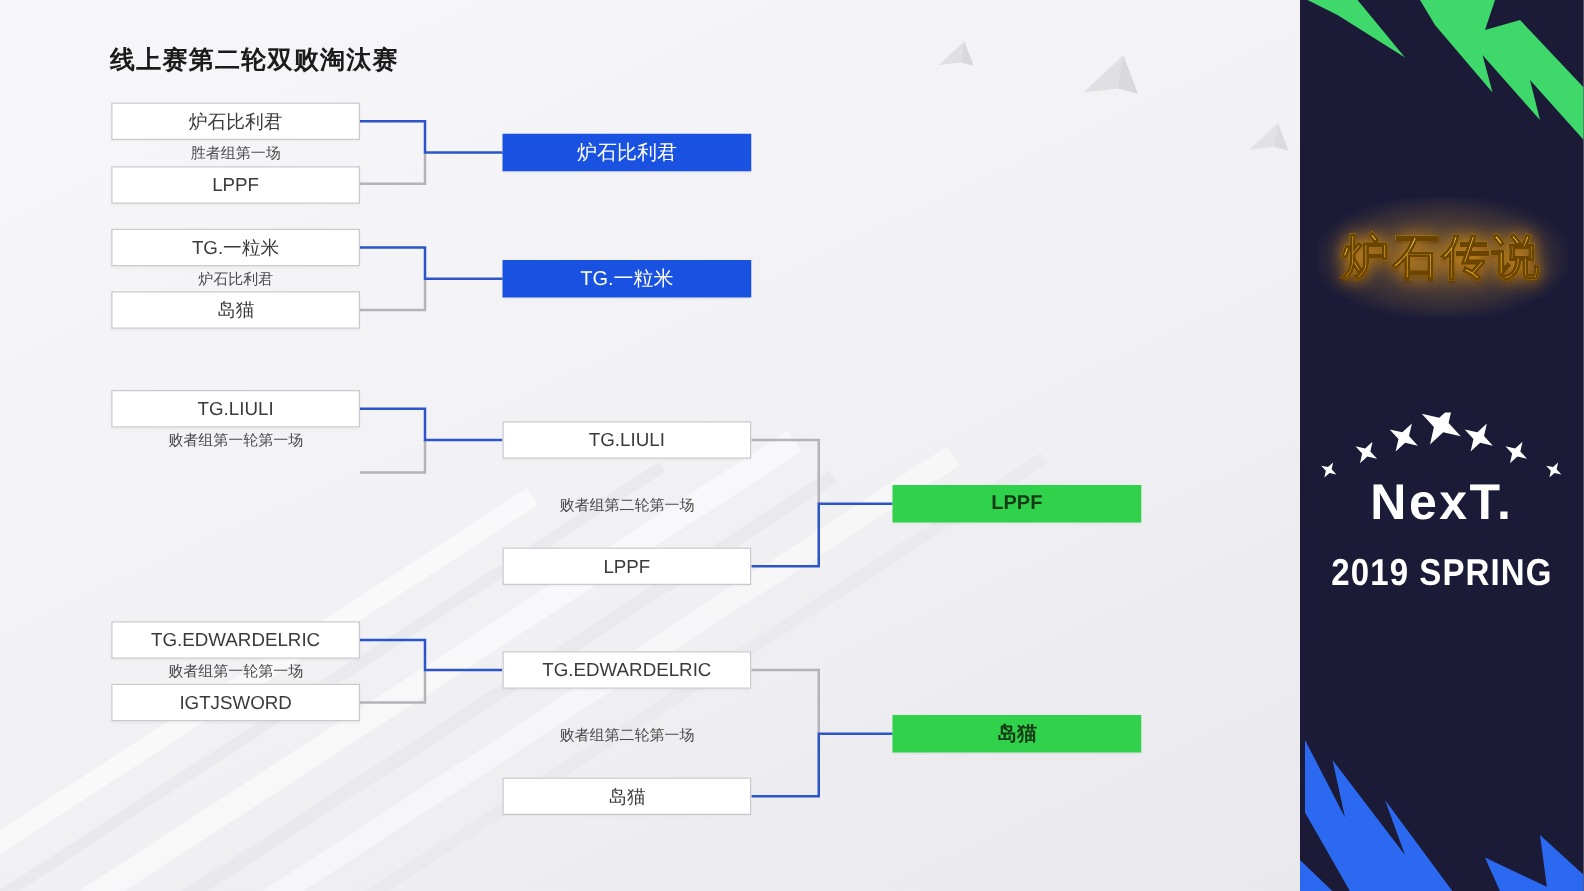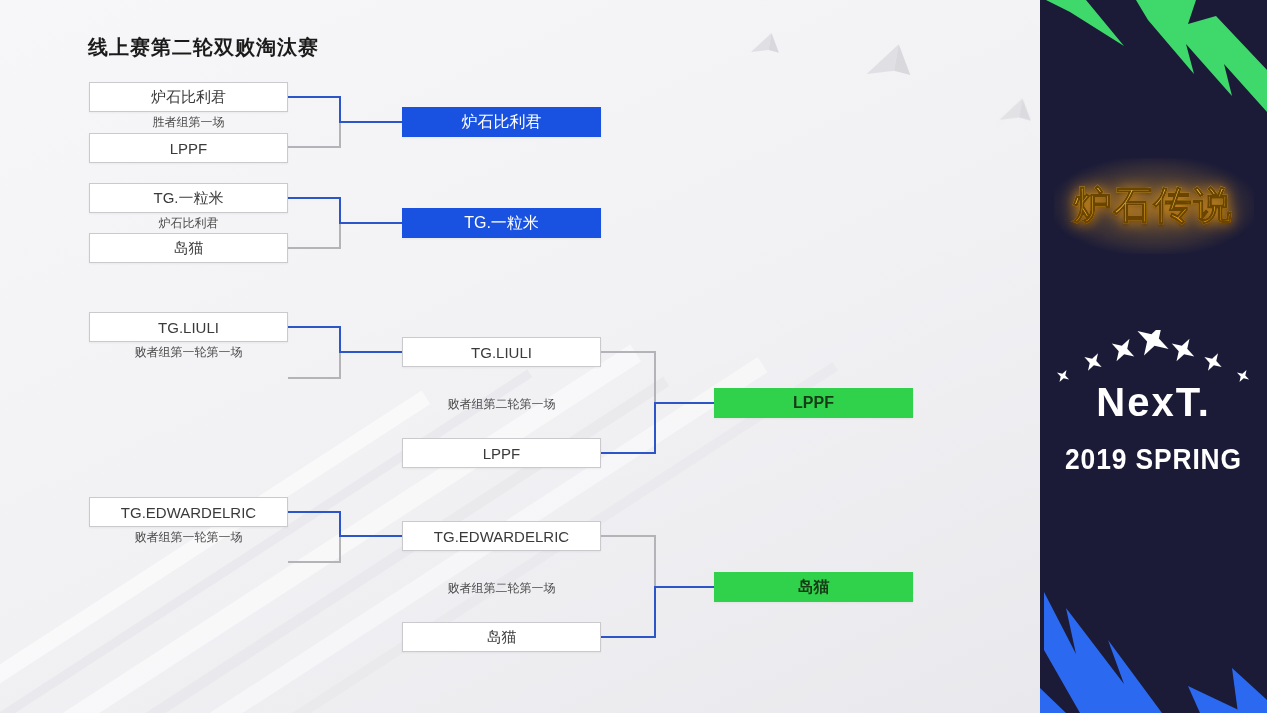--- a/index.html
+++ b/index.html
@@ -137,20 +137,21 @@
     <div class="team-box" style="left:89px;top:312px">TG.LIULI</div>
     <div class="match-label" style="left:89px;top:344px">败者组第一轮第一场</div>
 
     <div class="team-box" style="left:402px;top:337px">TG.LIULI</div>
     <div class="match-label" style="left:402px;top:396px">败者组第二轮第一场</div>
     <div class="team-box" style="left:402px;top:438px">LPPF</div>
     <div class="team-box winner-green" style="left:714px;top:388px">LPPF</div>
 
     <div class="team-box" style="left:89px;top:497px">TG.EDWARDELRIC</div>
     <div class="match-label" style="left:89px;top:529px">败者组第一轮第一场</div>
+    <div class="team-box" style="left:89px;top:547px">IGTJSWORD</div>
 
     <div class="team-box" style="left:402px;top:521px">TG.EDWARDELRIC</div>
     <div class="match-label" style="left:402px;top:580px">败者组第二轮第一场</div>
     <div class="team-box" style="left:402px;top:622px">岛猫</div>
     <div class="team-box winner-green" style="left:714px;top:572px">岛猫</div>
   </div>
 
   <div class="sidebar">
 
     <svg class="bolts" width="227" height="713" viewBox="0 0 227 713">

